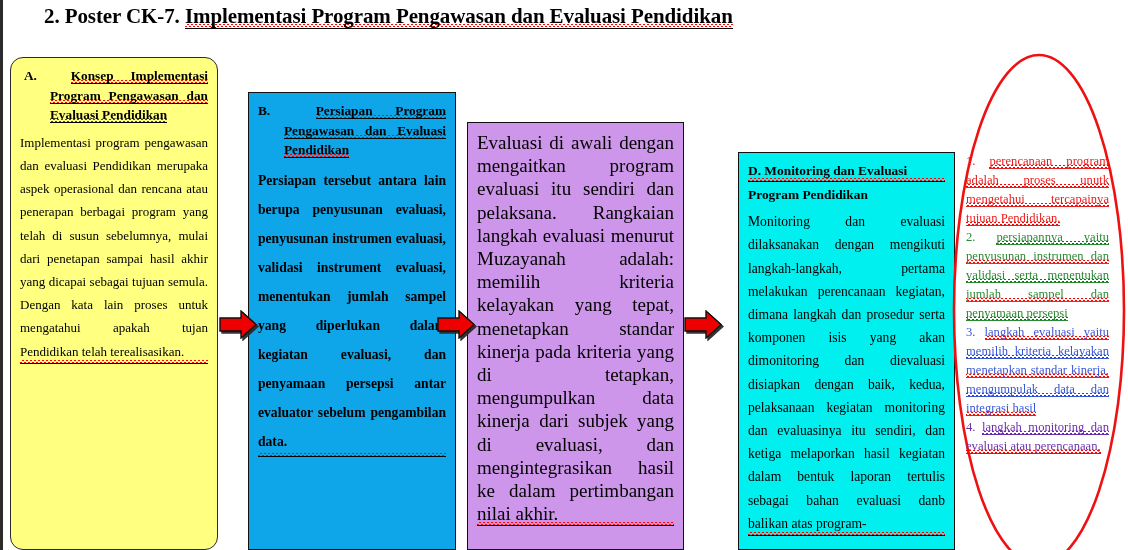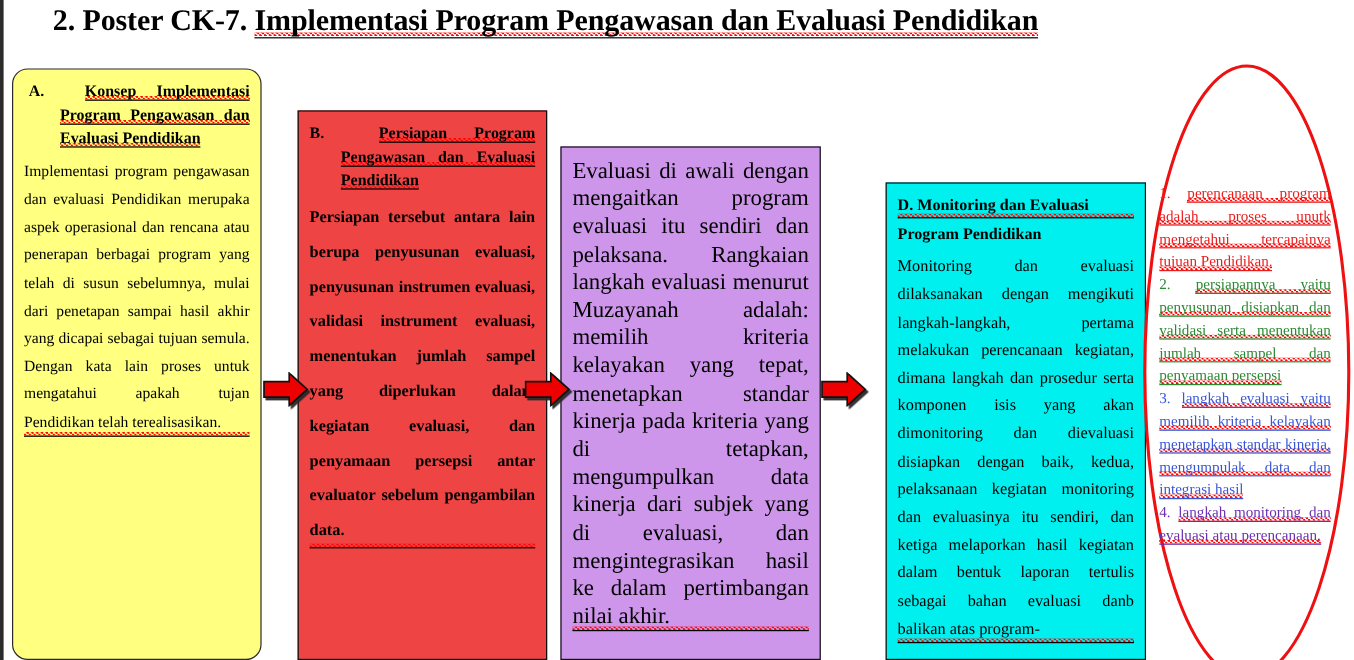--- a/index.html
+++ b/index.html
@@ -15,21 +15,21 @@
 
   
   #page-edge {
     position:absolute; left:0; top:0; width:3px; height:550px;
     background:#2b2b2b;
   }
 
   
   #title {
     position:absolute; left:44px; top:4px; width:1000px;
-    font-size:25px; font-weight:bold; color:#000;
+    font-size:21px; font-weight:bold; color:#000;
     letter-spacing:-0.1px; white-space:nowrap;
   }
   #title .sp { 
     background-repeat:repeat-x;
     background-position:left bottom 1px;
     background-size:4px 3px;
     background-image:
       radial-gradient(circle at 1px 2.6px, #ff0000 1.05px, rgba(255,0,0,0) 1.2px),
       radial-gradient(circle at 3px 0.4px, #ff0000 1.05px, rgba(255,0,0,0) 1.2px);
     border-bottom:1px solid #000;
@@ -72,21 +72,21 @@
     border:1.6px solid #2b2b2b;
     border-radius:13px;
     font-size:13.3px; line-height:19.6px;
   }
   #boxA .head { padding-left:4px; text-indent:-0px; font-size:13.3px; line-height:19.6px; }
   #boxA .head .hd-in { display:block; padding-left:26px; text-indent:-26px; }
   #boxA .body { font-size:13px; line-height:23.2px; }
 
   #boxB {
     left:248px; top:92px; width:208px; height:458px;
-    background:#ef4444;
+    background:#0ea5e9;
     border:1.6px solid #111;
     font-size:13.3px; line-height:19.6px;
   }
   #boxB .head .hd-in { display:block; padding-left:26px; text-indent:-26px; }
   #boxB .body { font-size:13.6px; line-height:29px;font-weight:bold; }
 
   #boxC {
     left:467px; top:122px; width:217px; height:428px;
     background:#cd96ea;
     border:1.6px solid #111;
@@ -191,16 +191,16 @@
     <polygon points="1,8 22,8 22,1 37,14.5 22,28 22,21 1,21" fill="#ee0000" stroke="#111111" stroke-width="1.4"></polygon>
   </svg>
 </div>
 
 <svg id="oval" viewBox="0 0 176 516">
   <ellipse cx="88" cy="258" rx="85" ry="255" fill="none" stroke="#ee1111" stroke-width="2.6"></ellipse>
 </svg>
 
 <div id="summary">
   <div class="item c-red"><span class="n">1.</span> <span class="sq">perencanaan program adalah proses unutk mengetahui tercapainya tujuan Pendidikan.</span></div>
-  <div class="item c-green"><span class="n">2.</span> <span class="sq">persiapannya yaitu penyusunan disiapkan dan validasi serta menentukan jumlah sampel dan penyamaan persepsi</span></div>
+  <div class="item c-green"><span class="n">2.</span> <span class="sq">persiapannya yaitu penyusunan instrumen dan validasi serta menentukan jumlah sampel dan penyamaan persepsi</span></div>
   <div class="item c-blue"><span class="n">3.</span> <span class="sq">langkah evaluasi yaitu memilih kriteria kelayakan menetapkan standar kinerja, mengumpulak data dan integrasi hasil</span></div>
   <div class="item c-purple"><span class="n">4.</span> <span class="sq">langkah monitoring dan evaluasi atau perencanaan,</span></div>
 </div>
 
 </body></html>

